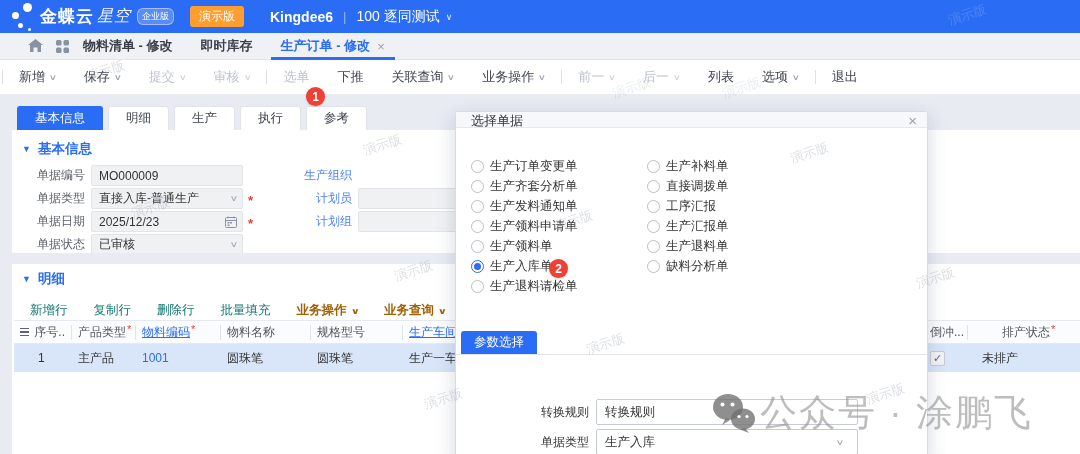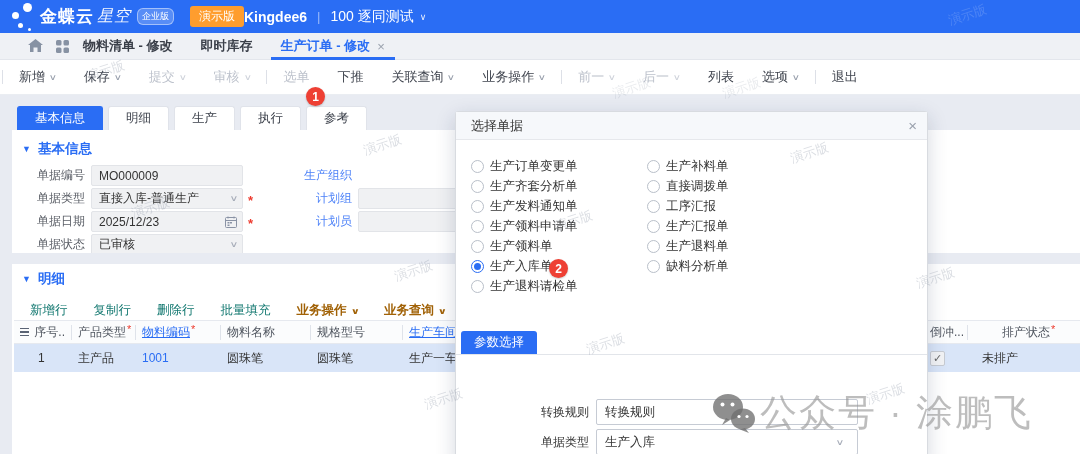--- a/index.html
+++ b/index.html
@@ -11,21 +11,21 @@
   .logo-dots { position:relative; width:34px; height:33px; margin-left:6px; }
   .logo-dots i { position:absolute; background:#fff; border-radius:50%; }
   .d1 { width:9px; height:9px; left:17px; top:3px; }
   .d2 { width:7px; height:7px; left:6px; top:12px; }
   .d3 { width:5px; height:5px; left:12px; top:23px; }
   .d4 { width:3px; height:3px; left:22px; top:28px; }
   .brand-main { font-size:17px; font-weight:bold; letter-spacing:1px; }
   .brand-sub { font-size:16px; font-weight:300; font-style:italic; margin-left:3px; opacity:.95; letter-spacing:1px; }
   .edition-badge { margin-left:6px; font-size:9px; padding:1px 4px; background:rgba(255,255,255,.22); border:1px solid rgba(255,255,255,.45); border-radius:6px; }
   .demo-badge { margin-left:16px; font-size:12px; background:#FF9D2E; color:#fff; padding:2px 9px; border-radius:3px; }
-  .account { font-size:14px; font-weight:bold; }
+  .account { margin-left:26px; font-size:14px; font-weight:bold; }
   .tb-div { margin:0 10px; opacity:.5; font-size:13px; }
   .org { font-size:14px; }
   .chev { font-size:9px; margin-left:6px; opacity:.9; }
 
   
   .tabbar { position:absolute; left:0; top:33px; width:1080px; height:27px; background:#EFF1F5; border-bottom:1px solid #E3E6EC; display:flex; align-items:center; }
   .tab-icons { display:flex; align-items:center; gap:13px; margin-left:28px; }
   .ptab { position:relative; height:27px; display:flex; align-items:center; padding:0 14px; font-size:13px; font-weight:bold; color:#3A3F49; }
   .ptab:first-of-type { margin-left:10px; }
   .ptab.active { color:#2A6DF4; }
@@ -79,21 +79,21 @@
   .td { padding:0 6px; white-space:nowrap; }
   .c0 { width:58px; } .c1 { width:64px; } .c2 { width:85px; } .c3 { width:90px; } .c4 { width:92px; } .c5 { width:100px; }
   .cfill { flex:1; border-right:none !important; }
   .c6 { width:44px; } .c7 { width:112px; }
   .bars-ico { display:inline-block; width:11px; margin-right:5px; }
   .bars-ico i { display:block; height:1.6px; background:#5A6374; margin:2px 0; }
   .chk { display:inline-flex; width:15px; height:15px; border:1px solid #C7CBD2; background:#F2F3F5; border-radius:2px; align-items:center; justify-content:center; font-size:11px; color:#666; margin-left:6px; }
 
   
   .dialog { position:absolute; left:455px; top:111px; width:473px; height:355px; background:#fff; border:1px solid #D8DBE0; border-radius:3px; box-shadow:0 6px 20px rgba(20,40,80,.18); z-index:30; }
-  .dlg-head { height:28px; background:#F6F8FB; border-bottom:1px solid #E6E8EC; display:flex; align-items:center; justify-content:space-between; padding:0 10px 0 15px; }
+  .dlg-head { height:16px; background:#F6F8FB; border-bottom:1px solid #E6E8EC; display:flex; justify-content:space-between; padding:0 10px 0 15px; }
   .dlg-title { font-size:13px; color:#333; }
   .dlg-close { color:#9AA1AD; font-size:15px; cursor:pointer; }
   .opt-col { position:absolute; top:44px; }
   .opt-col.left { left:15px; } .opt-col.right { left:191px; }
   .opt { display:flex; align-items:center; height:20px; gap:6px; font-size:12.5px; color:#333; white-space:nowrap; }
   .radio { position:relative; width:13px; height:13px; border:1px solid #B9BFC9; border-radius:50%; background:#fff; flex:0 0 13px; }
   .opt.selected .radio { border-color:#2A6DF4; }
   .opt.selected .radio::after { content:""; position:absolute; left:2px; top:2px; width:7px; height:7px; border-radius:50%; background:#2A6DF4; }
   .param-tab { position:absolute; left:5px; top:219px; height:23px; padding:0 13px; background:#2A6DF4; color:#fff; font-size:12.5px; display:flex; align-items:center; border-radius:3px 3px 0 0; }
   .param-line { position:absolute; left:0; right:0; top:242px; border-top:1px solid #E2E5EA; }
@@ -273,27 +273,27 @@
           <div class="finput">
               <span>已审核</span>
               <span class="fchv">∨</span>
             </div>
         </div>
         <div class="rcol">
           <div class="frow">
             <span class="flabel">生产组织</span>
           </div>
           <div class="frow">
-            <span class="flabel">计划组</span>
+            <span class="flabel">计划员</span>
             <div class="finput noicon">
                 <span></span>
               </div>
           </div>
           <div class="frow">
-            <span class="flabel">计划员</span>
+            <span class="flabel">计划组</span>
             <div class="finput noicon">
                 <span></span>
               </div>
           </div>
         </div>
       </div>
     </div>
 
     <div class="sep"></div>
 

